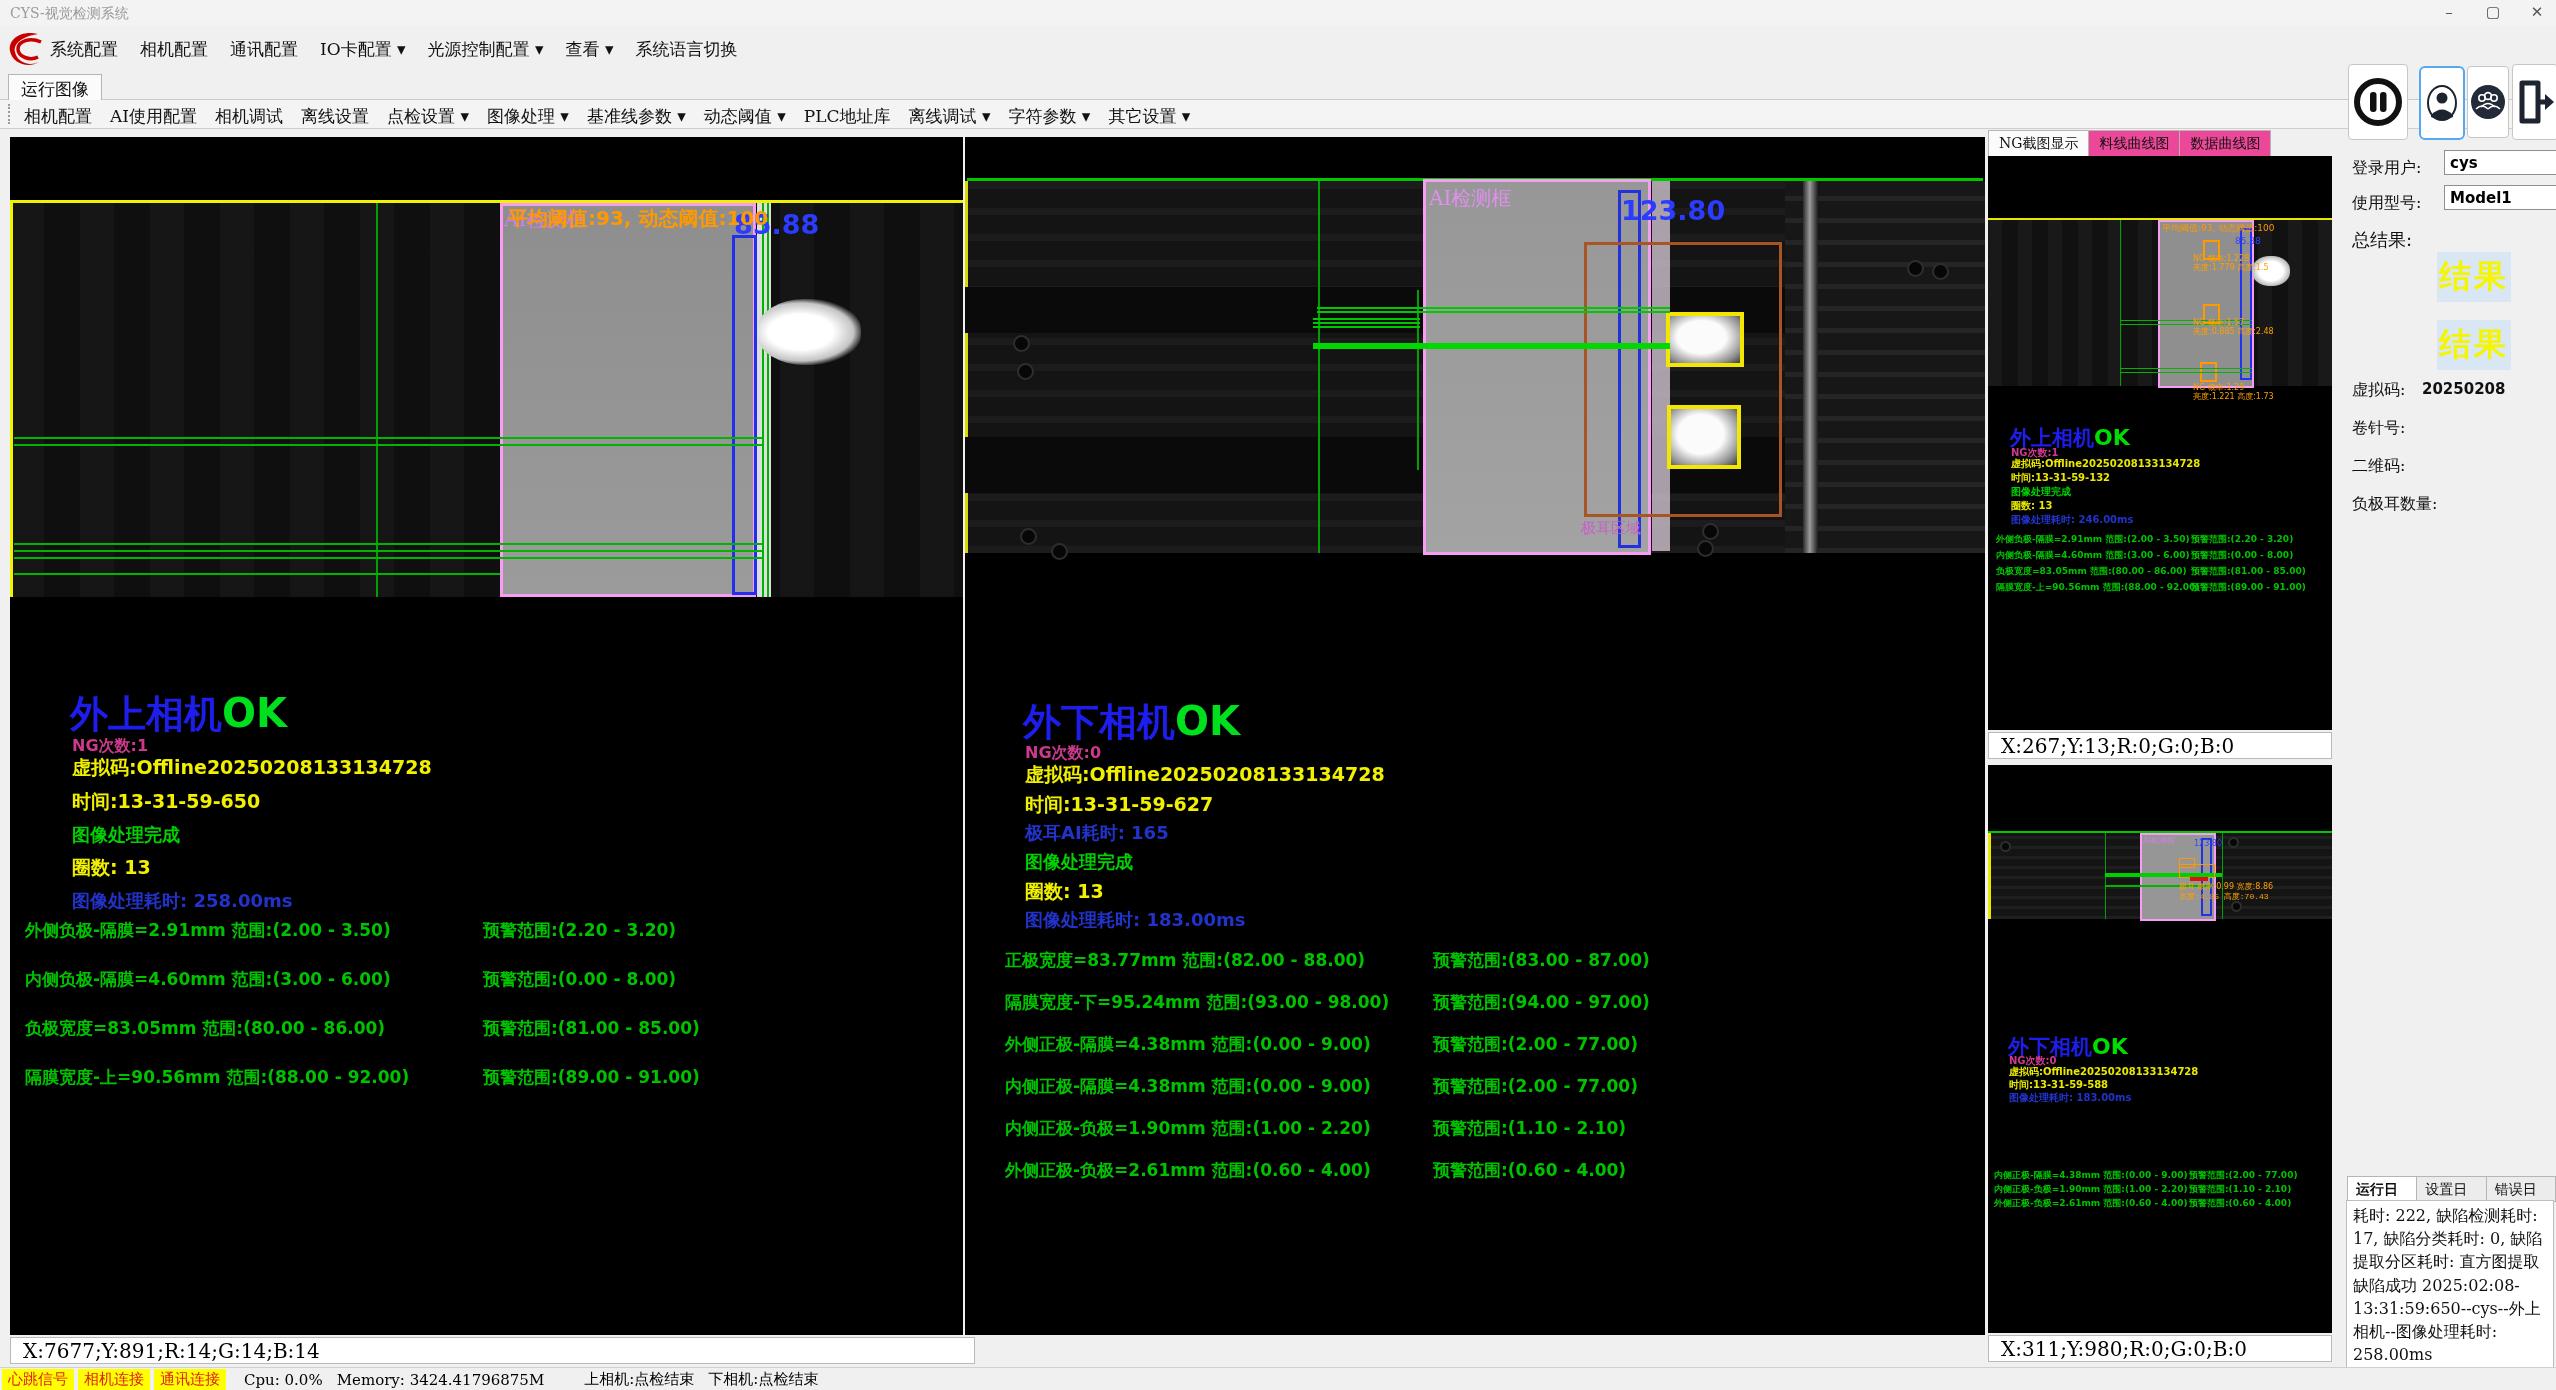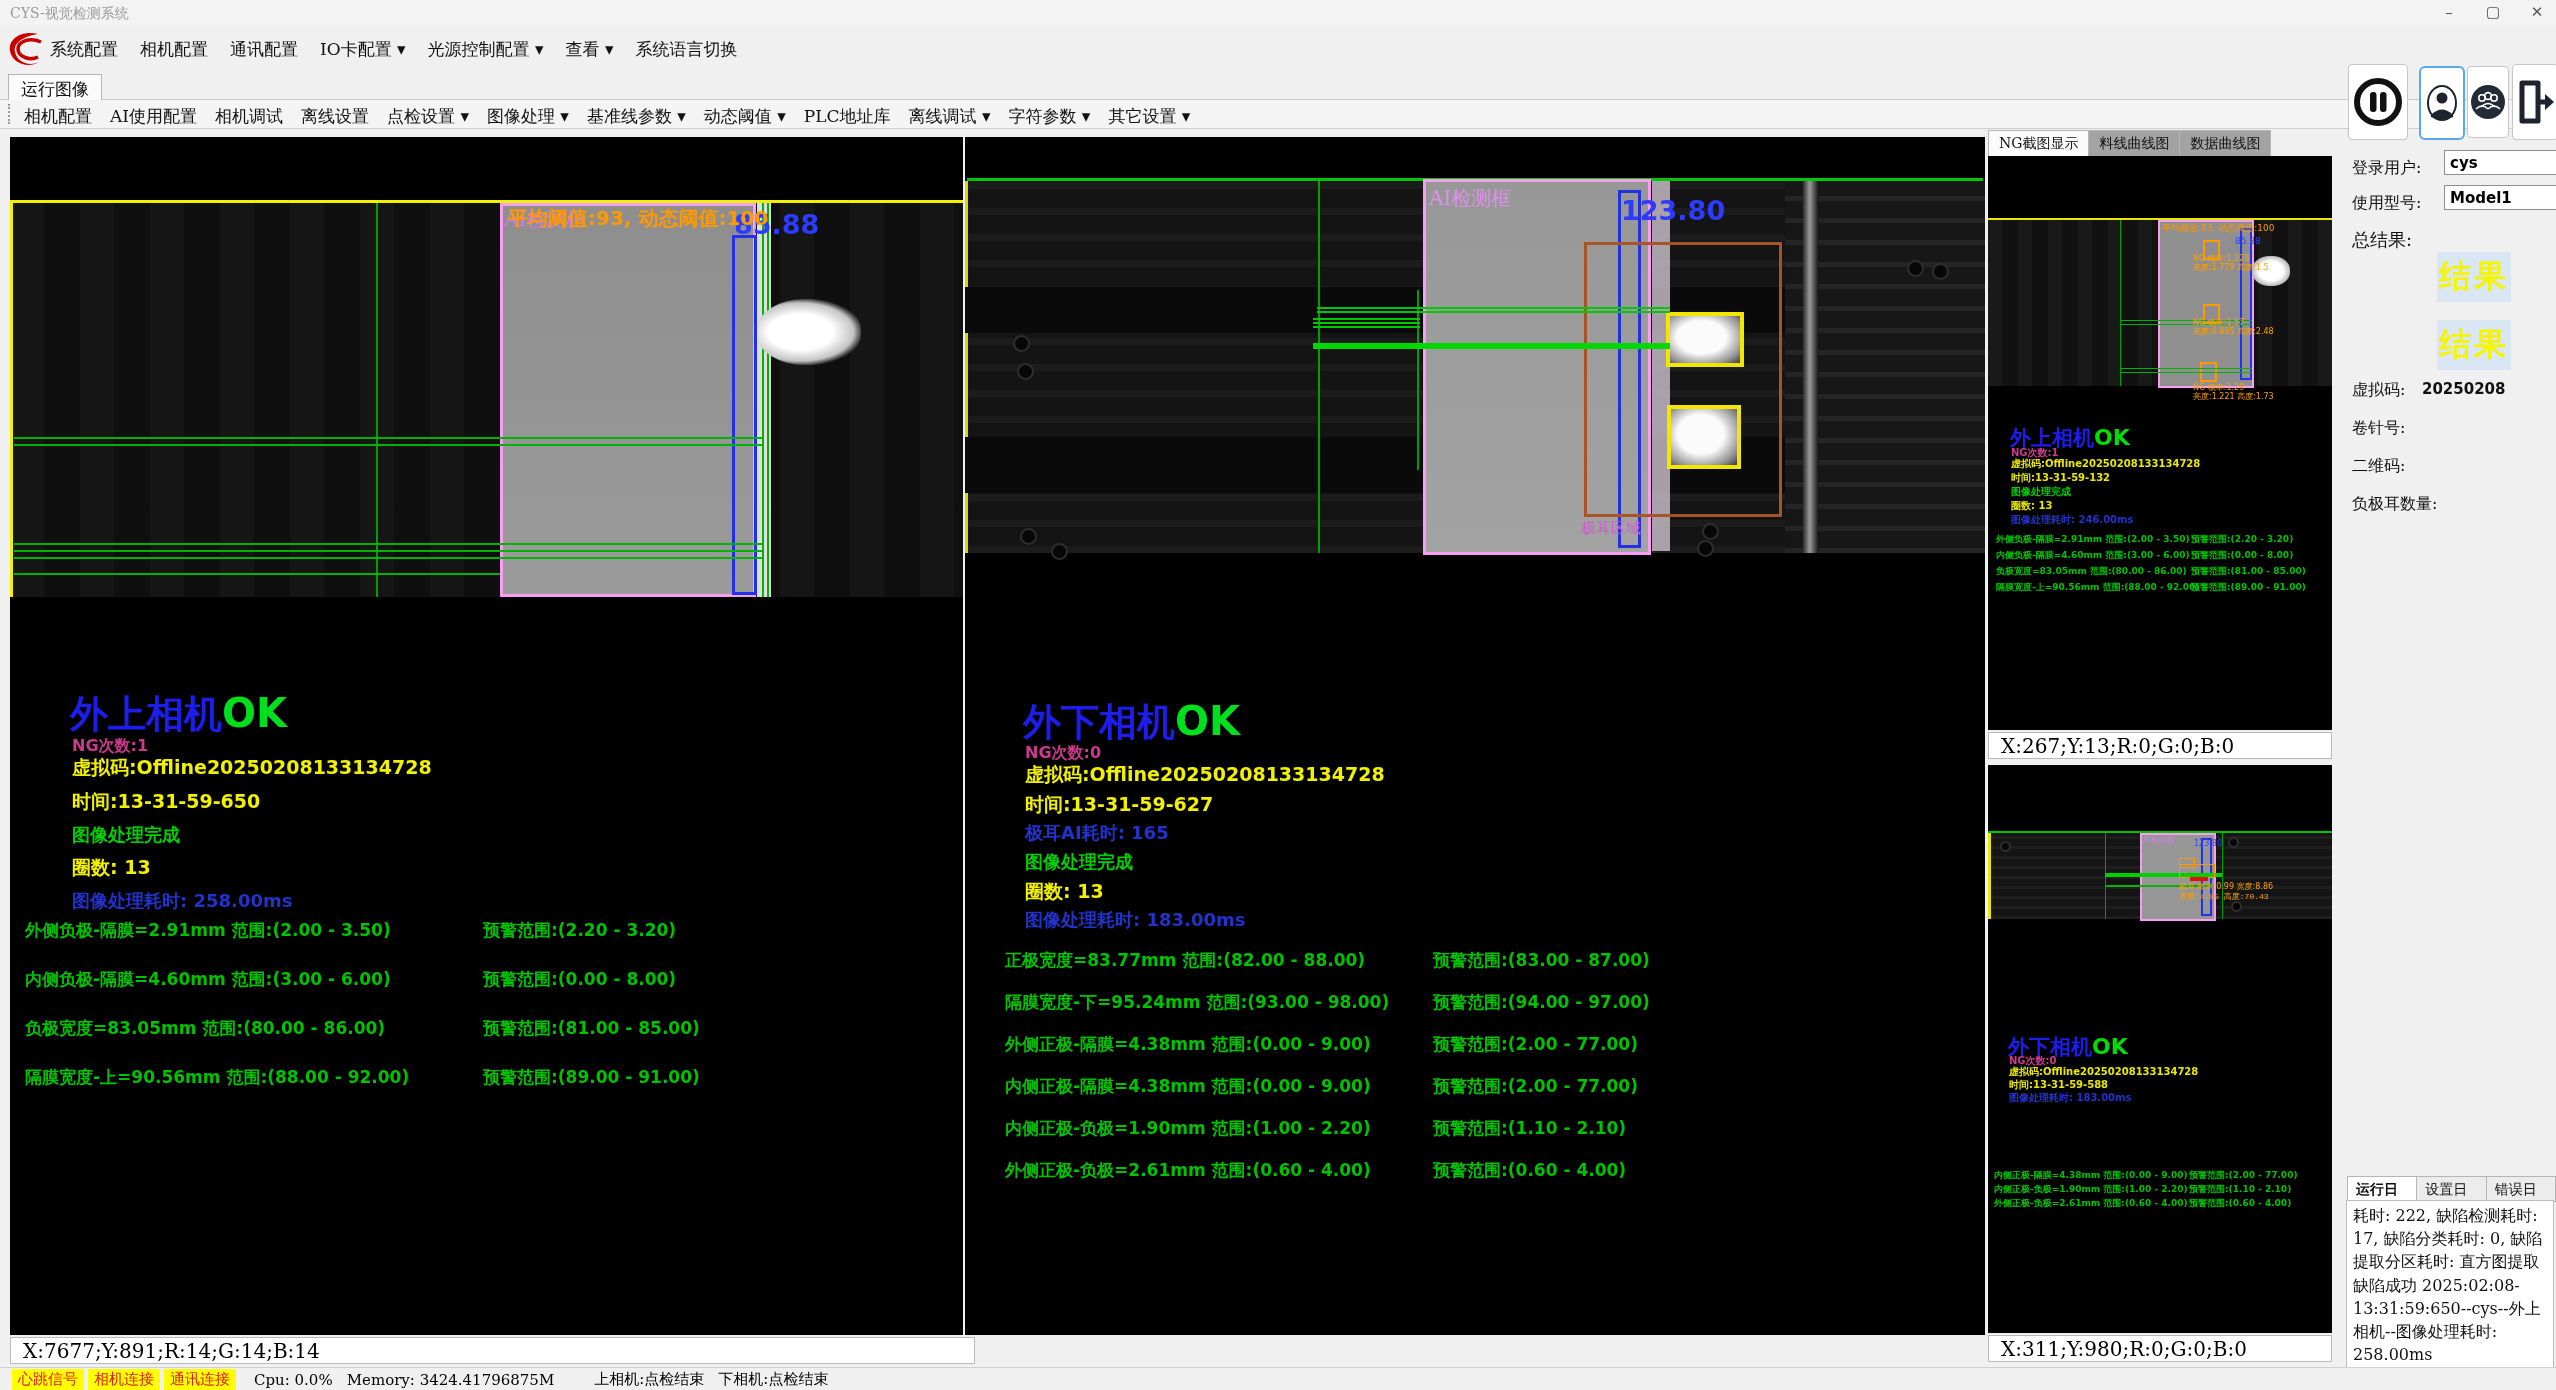--- a/index.html
+++ b/index.html
@@ -90,21 +90,21 @@
   .cb-blue{position:absolute;left:653px;top:53px;width:17px;height:352px;border:3px solid #2230dd;}
   .cb-bluev{position:absolute;left:656px;top:58px;font-family:"DejaVu Sans",sans-serif;font-weight:700;
             font-size:27px;color:#2b3cff;}
   .cb-brown{position:absolute;left:619px;top:105px;width:192px;height:269px;border:3px solid #a85525;}
   .cb-ybox{position:absolute;border:4px solid #f3e600;}
   .cb-blob{position:absolute;inset:0;background:radial-gradient(ellipse at 45% 45%,#fbfbfb 0 45%,#8d8d8d 80%,#3a3a3a 100%);}
   .cb-region{position:absolute;left:616px;top:382px;font-size:15px;color:#c95fc9;}
 
   
   .side-tabs{position:absolute;left:1988px;top:130px;display:flex;font-size:14px;}
-  .side-tabs .vt{height:25px;line-height:25px;padding:0 10px;border:1px solid #b5b5b5;background:#a3a3a3;
+  .side-tabs .vt{height:25px;line-height:25px;padding:0 10px;border:1px solid #b5b5b5;background:#ec4899;
     border-right:none;}
   .side-tabs .vt:last-child{border-right:1px solid #b5b5b5;}
   .side-tabs .vt.active{background:#fbfbfb;border-bottom:1px solid #fbfbfb;}
   .preview{position:absolute;left:1988px;width:344px;background:#000;overflow:hidden;}
   #preview-top{top:156px;height:574px;}
   #preview-bottom{top:765px;height:568px;}
   #cb-p1{left:1988px;width:344px;}
   #cb-p2{left:1988px;top:1335px;width:344px;}
   #cb-p1{top:732px;}
 
@@ -155,21 +155,21 @@
   .log-tabs{position:absolute;left:2347px;top:1176px;display:flex;font-size:14px;}
   .log-tabs .lt{height:24px;line-height:24px;padding:0 8px;background:#ececec;border:1px solid #b5b5b5;border-right:none;}
   .log-tabs .lt:last-child{border-right:1px solid #b5b5b5;}
   .log-tabs .lt.active{background:#fff;font-weight:700;border-bottom:1px solid #fff;}
   .log-box{position:absolute;left:2346px;top:1200px;width:208px;height:182px;background:#fff;
     border:1px solid #bdbdbd;font-size:16px;line-height:1.45;padding:3px 6px;box-sizing:border-box;overflow:hidden;}
 
   
   .statusbar{position:absolute;left:0;top:1367px;width:2556px;height:23px;background:#f0f0f0;
     border-top:1px solid #d0d0d0;font-size:15px;display:flex;align-items:center;}
-  .indicators{display:flex;margin-left:12px;}
+  .indicators{display:flex;margin-left:2px;}
   .ind{background:#ffff00;color:#e02020;padding:1px 6px;margin-right:4px;}
   .sb-text{margin-left:14px;color:#000;}
 </style>
 </head>
 <body>
 
 <div id="app">
 
   <div class="titlebar">
     <span class="win-title">CYS-视觉检测系统</span>

